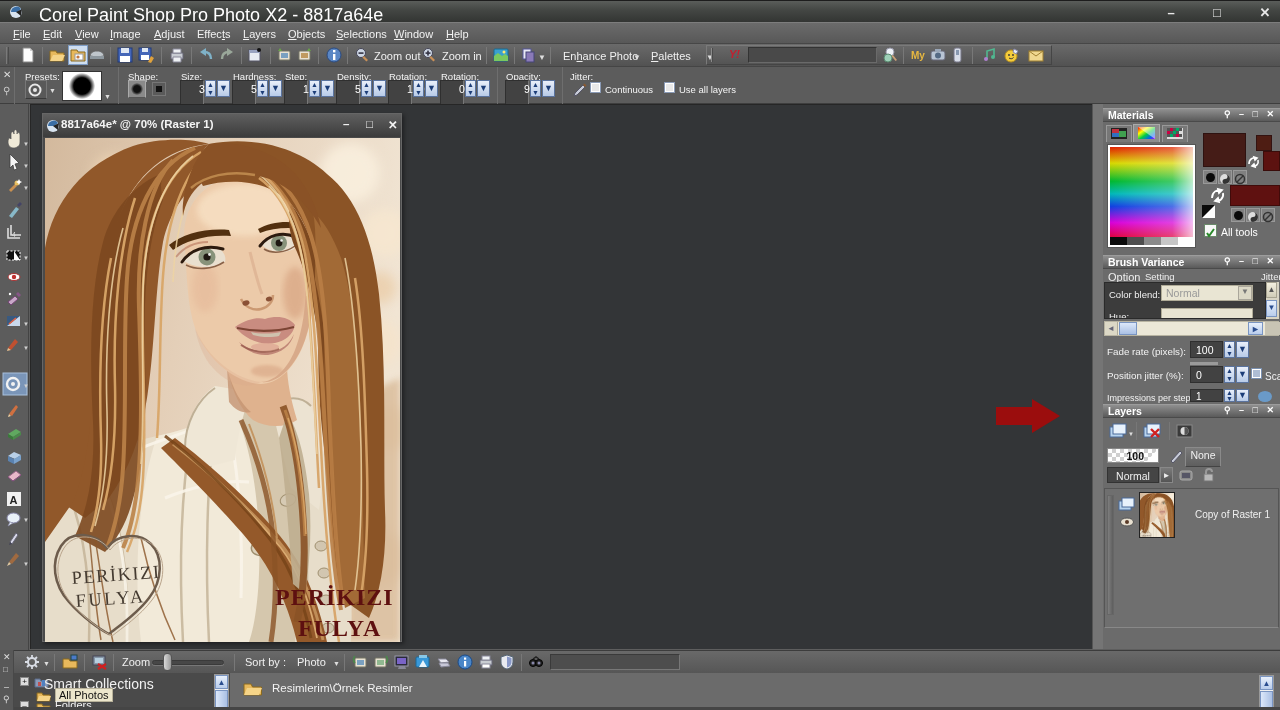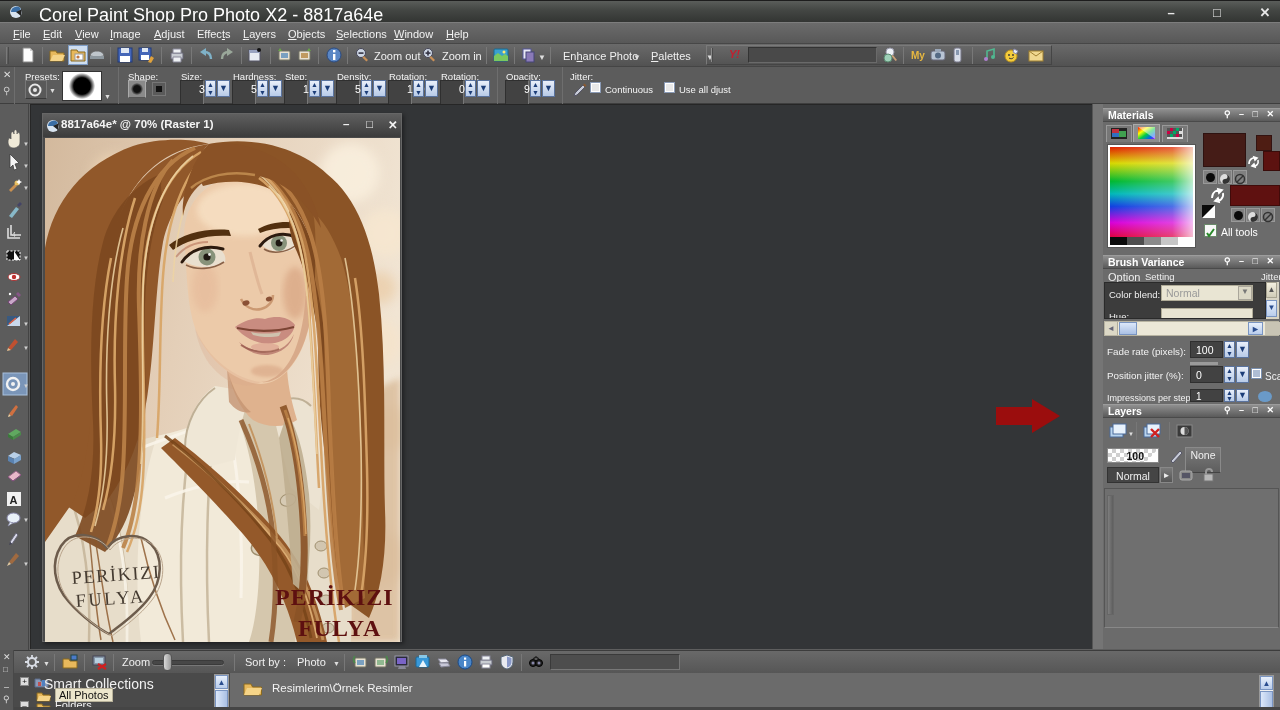--- a/index.html
+++ b/index.html
@@ -272,21 +272,21 @@
   <div class="spin2" style="left:542px">▼</div>
   <div style="position:absolute;left:562px;top:0;width:1px;height:37px;background:#4c4c4c;border-right:1px solid #6e6e6e"></div>
   <div class="t2lab" style="left:570px">Jitter:</div>
   <svg style="position:absolute;left:572px;top:15px;width:16px;height:16px" viewBox="0 0 16 16">
         <path d="M2 14l3-1 8-8-2-2-8 8z" fill="#c8ccd8" stroke="#556"></path>
         <path d="M11 3l2 2 1.5-1.5-2-2z" fill="#8a5a30"></path>
       </svg>
   <div class="chk" style="left:590px;top:15px"></div>
   <div class="t2lab" style="left:605px;top:17px">Continuous</div>
   <div class="chk" style="left:664px;top:15px"></div>
-  <div class="t2lab" style="left:679px;top:17px">Use all djust</div>
+  <div class="t2lab" style="left:679px;top:17px">Use all layers</div>
 </div>
 
 <div id="main">
   <div id="ltools">
     <svg width="29" height="546" viewBox="0 0 29 546">
       <rect x="3" y="269" width="24" height="22" fill="#7a95b8" stroke="#a8c0dc"></rect>
       <g fill="#e8e8e8" stroke="none">
 
       <path d="M8 38 C8 34 10 33 11 35 L11 30 C11 27 14 27 14 30 L14 28 C14 25 17 25 17 28 L17 30 C17 28 20 28 20 31 L20 38 C20 42 17 44 13 44 C10 44 8 41 8 38 Z" fill="#f0ead8" stroke="#555" stroke-width=".7"></path>
 
@@ -754,35 +754,51 @@
           <circle cx="9.5" cy="9" r="4" fill="#ddd"></circle>
           <path d="M9.5 5 a4 4 0 0 1 0 8z" fill="#555"></path>
         </svg>
     <div style="position:absolute;left:4px;top:344px;width:52px;height:15px;border:1px solid #888;background:repeating-conic-gradient(#cfcfcf 0% 25%, #fff 0% 50%) 0 0/8px 8px">
       <div style="position:absolute;right:14px;top:1px;font-size:10.5px;color:#111;font-weight:bold">100</div>
       <div style="position:absolute;right:0;top:0;width:12px;height:13px;background:#fff;clip-path:polygon(0 100%,100% 0,100% 100%)"></div>
     </div>
     <svg style="position:absolute;left:66px;top:344px" width="16" height="16">
           <path d="M2 13 L11 3 L13 5 L4 15 Z" fill="#c8ccd8" stroke="#556"></path>
         </svg>
-    <div style="position:absolute;left:82px;top:343px;width:36px;height:26px;background:linear-gradient(#7a7a7a,#5e5e5e);border:1px solid #8a8a8a;border-bottom-color:#444;color:#f0f0f0;font-size:10.5px;text-align:center;padding-top:1px">None</div>
+    <div style="position:absolute;left:82px;top:343px;width:36px;height:20px;background:linear-gradient(#7a7a7a,#5e5e5e);border:1px solid #8a8a8a;border-bottom-color:#444;color:#f0f0f0;font-size:10.5px;text-align:center;padding-top:1px">None</div>
     <div style="position:absolute;left:4px;top:363px;width:52px;height:16px;background:#454545;border:1px solid #333;color:#f0f0f0;font-size:10.5px;text-align:center;padding-top:2px">Normal</div>
     <div style="position:absolute;left:57px;top:363px;width:13px;height:16px;background:linear-gradient(#7a7a7a,#555);border:1px solid #888;color:#eee;font-size:8px;text-align:center;line-height:16px">►</div>
     <svg style="position:absolute;left:76px;top:364px" width="18" height="15">
           <rect x="1" y="3" width="12" height="9" rx="2" fill="#888" stroke="#aaa"></rect>
           <rect x="3" y="5" width="8" height="5" fill="#556"></rect>
         </svg>
     <svg style="position:absolute;left:98px;top:363px" width="16" height="16">
           <rect x="3" y="7" width="9" height="7" fill="#b8b8b8" stroke="#777"></rect>
           <path d="M5 7 V5 a3 3 0 0 1 6 0" fill="none" stroke="#999" stroke-width="2"></path>
         </svg>
 
     <div style="position:absolute;left:1px;top:384px;width:175px;height:140px;background:#6f6f6f;border:1px solid #555;border-bottom-color:#888">
       <div style="position:absolute;left:2px;top:6px;width:7px;height:120px;background:linear-gradient(90deg,#7e7e7e,#5e5e5e);border:1px solid #666"></div>
 
+      <div style="position:absolute;left:10px;top:2px;width:163px;height:50px">
+        <svg style="position:absolute;left:3px;top:6px" width="18" height="16">
+              <rect x="1" y="4" width="12" height="9" fill="#b8d4ee" stroke="#4a6a9a"></rect>
+              <rect x="4" y="1" width="12" height="9" fill="#e8f2fc" stroke="#4a6a9a"></rect>
+            </svg>
+        <svg style="position:absolute;left:5px;top:26px" width="14" height="10">
+              <ellipse cx="7" cy="5" rx="6.5" ry="4" fill="#e8e0d0" stroke="#555"></ellipse>
+              <circle cx="7" cy="5" r="2" fill="#5a3a28"></circle>
+            </svg>
+        <div style="position:absolute;left:24px;top:1px;width:36px;height:46px;border:1px solid #222;overflow:hidden;background:#e4d2bc">
+          <svg width="36" height="46" viewBox="10 0 340 470" preserveAspectRatio="none">
+                <use href="#portraitG"></use>
+              </svg>
+        </div>
+        <div style="position:absolute;left:80px;top:18px;font-size:10px;color:#f0f0f0">Copy of Raster 1</div>
+      </div>
 
     </div>
   </div>
 </div>
 
 <div id="bottombar">
   <svg class="icon16" style="left:24px;top:3px" viewBox="0 0 16 16">
         <circle cx="8" cy="8" r="4" fill="none" stroke="#d8dce4" stroke-width="2"></circle>
         <g stroke="#d8dce4" stroke-width="1.8">
           <path d="M8 1v3M8 12v3M1 8h3M12 8h3M3 3l2 2M11 11l2 2M13 3l-2 2M5 11l-2 2"></path>

